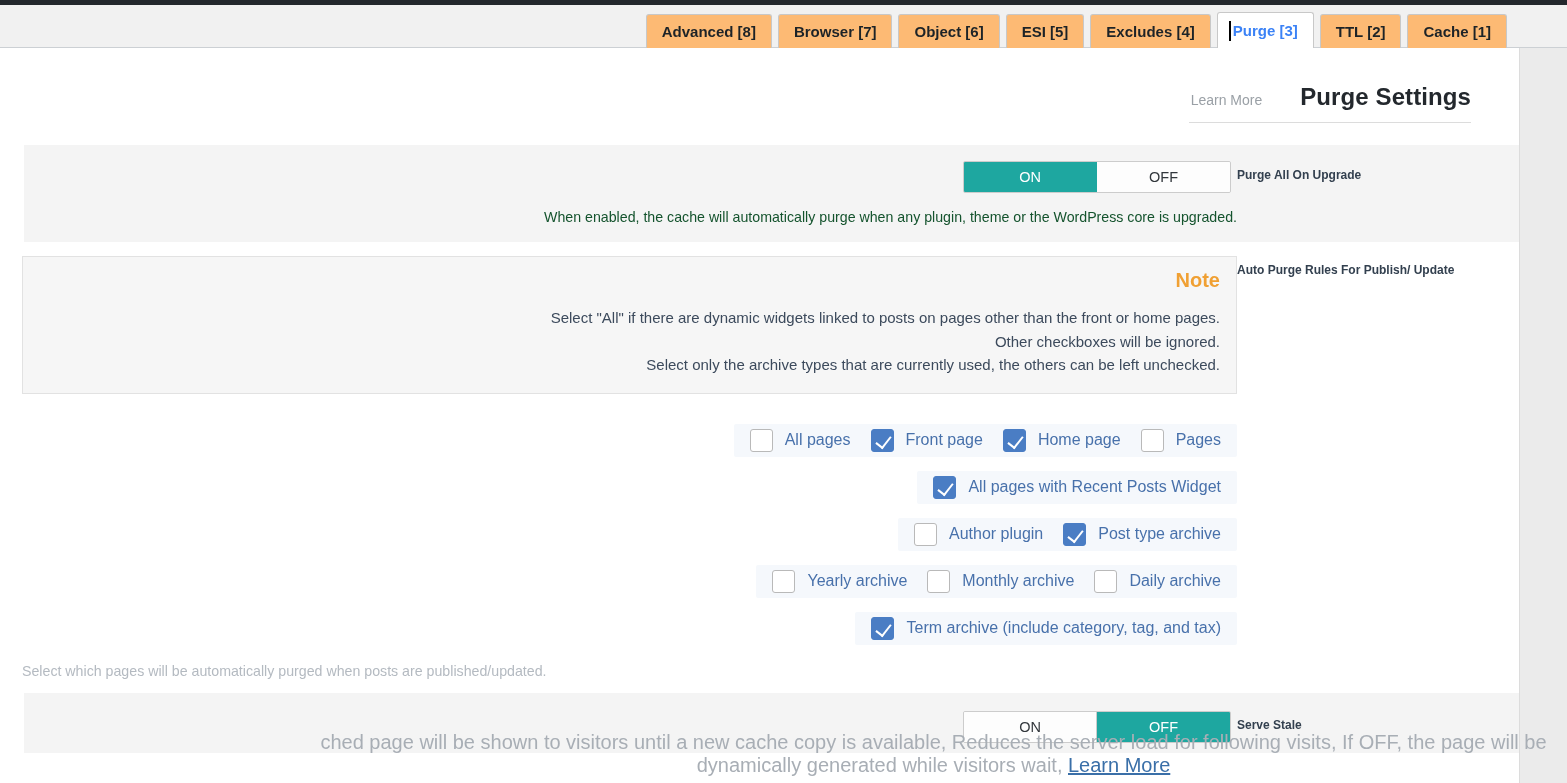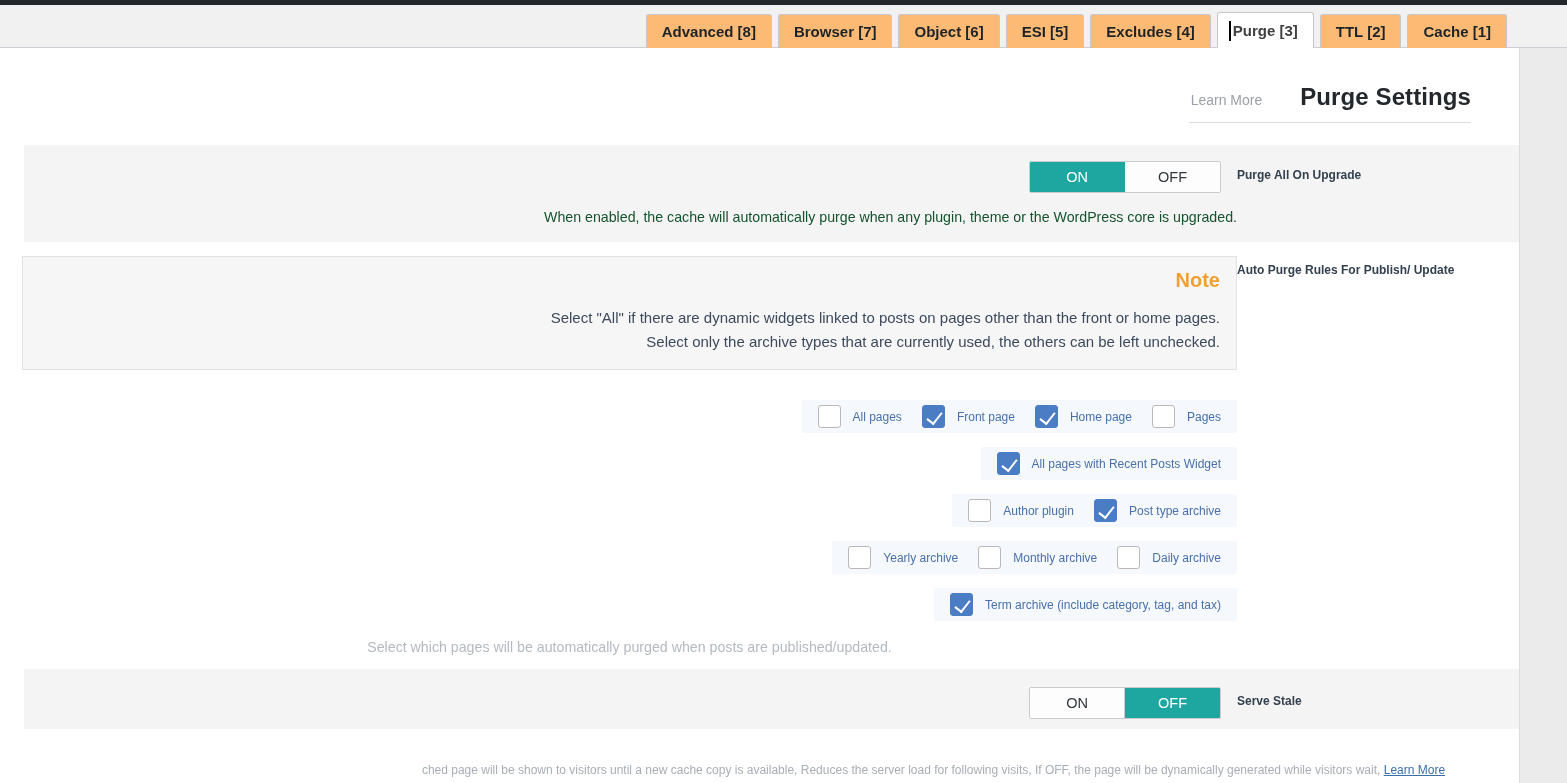--- a/index.html
+++ b/index.html
@@ -55,21 +55,21 @@
     font-weight: bold;
     color: #1d2327;
     white-space: nowrap;
     cursor: pointer;
     position: relative;
     top: 1px;
   }
   .tab.active {
     background: #ffffff;
     border-color: #c8c8c8;
-    color: #404040;
+    color: #3b82f6;
     height: 36px;
     line-height: 35px;
     top: 1px;
     z-index: 3;
   }
   .tab.active::before {
     content: "";
     position: absolute;
     left: 11px; top: 8px;
     width: 2px; height: 20px;
@@ -145,22 +145,22 @@
     align-items: flex-start;
   }
 
   
   .toggle {
     display: flex;
     direction: ltr;
     border: 1px solid #ccc;
     border-radius: 2px;
     overflow: hidden;
-    margin-right: 16px;
-    width: 192px;
+    margin-right: 6px;
+    width: 268px;
     height: 32px;
   }
   .toggle .seg {
     flex: 1 1 50%;
     text-align: center;
     line-height: 30px;
     font-size: 14.5px;
     color: #32373c;
     background: #fdfdfd;
     cursor: pointer;
@@ -226,21 +226,21 @@
     align-self: flex-start;
   }
   .chk-item {
     display: flex;
     direction: rtl;
     align-items: center;
     padding: 2px 10px;
   }
   .chk-item .lbl {
     direction: ltr;
-    font-size: 12px;
+    font-size: 16px;
     color: #4871ab;
     white-space: nowrap;
     margin-left: 12px;
   }
   .box {
     width: 23px; height: 23px;
     border: 1px solid #b9b9b9;
     background: #ffffff;
     border-radius: 3px;
     flex: 0 0 23px;
@@ -256,34 +256,34 @@
     position: absolute;
     left: 7px; top: 3px;
     width: 7px; height: 13px;
     border: solid #ffffff;
     border-width: 0 2.4px 2.4px 0;
     transform: rotate(38deg);
   }
 
   .chk-help {
     direction: rtl;
-    text-align: center;
+    text-align: left;
     font-size: 14.2px;
     color: #b4bac1;
     margin-top: 18px;
     width: 1215px;
   }
 
   .bottom-desc {
     position: absolute;
     left: 0; right: 0;
     bottom: 6px;
     direction: rtl;
     text-align: center;
-    font-size: 12px;
+    font-size: 20px;
     color: #a8aeb5;
     padding-left: 300px;
   }
   .bottom-desc a { color: #3a6fa8; text-decoration: underline; }
 </style>
 </head>
 <body>
 
 <div id="root">
 
@@ -318,20 +318,21 @@
       </div>
     </div>
 
     <div class="option-row" style="padding-top:14px;">
       <div class="opt-label">Auto Purge Rules For Publish/ Update</div>
       <div class="opt-body">
 
         <div class="note-box">
           <div class="note-title">Note</div>
           <div class="note-line">.Select "All" if there are dynamic widgets linked to posts on pages other than the front or home pages</div>
+          <div class="note-line">.Other checkboxes will be ignored</div>
           <div class="note-line">.Select only the archive types that are currently used, the others can be left unchecked</div>
         </div>
 
         <div class="chk-block" id="chkblock" style="margin-top:30px;">
             <div class="chk-row">
               <div class="chk-item">
                 <span class="lbl">Pages</span>
                 <span class="box"></span>
               </div>
               <div class="chk-item">

